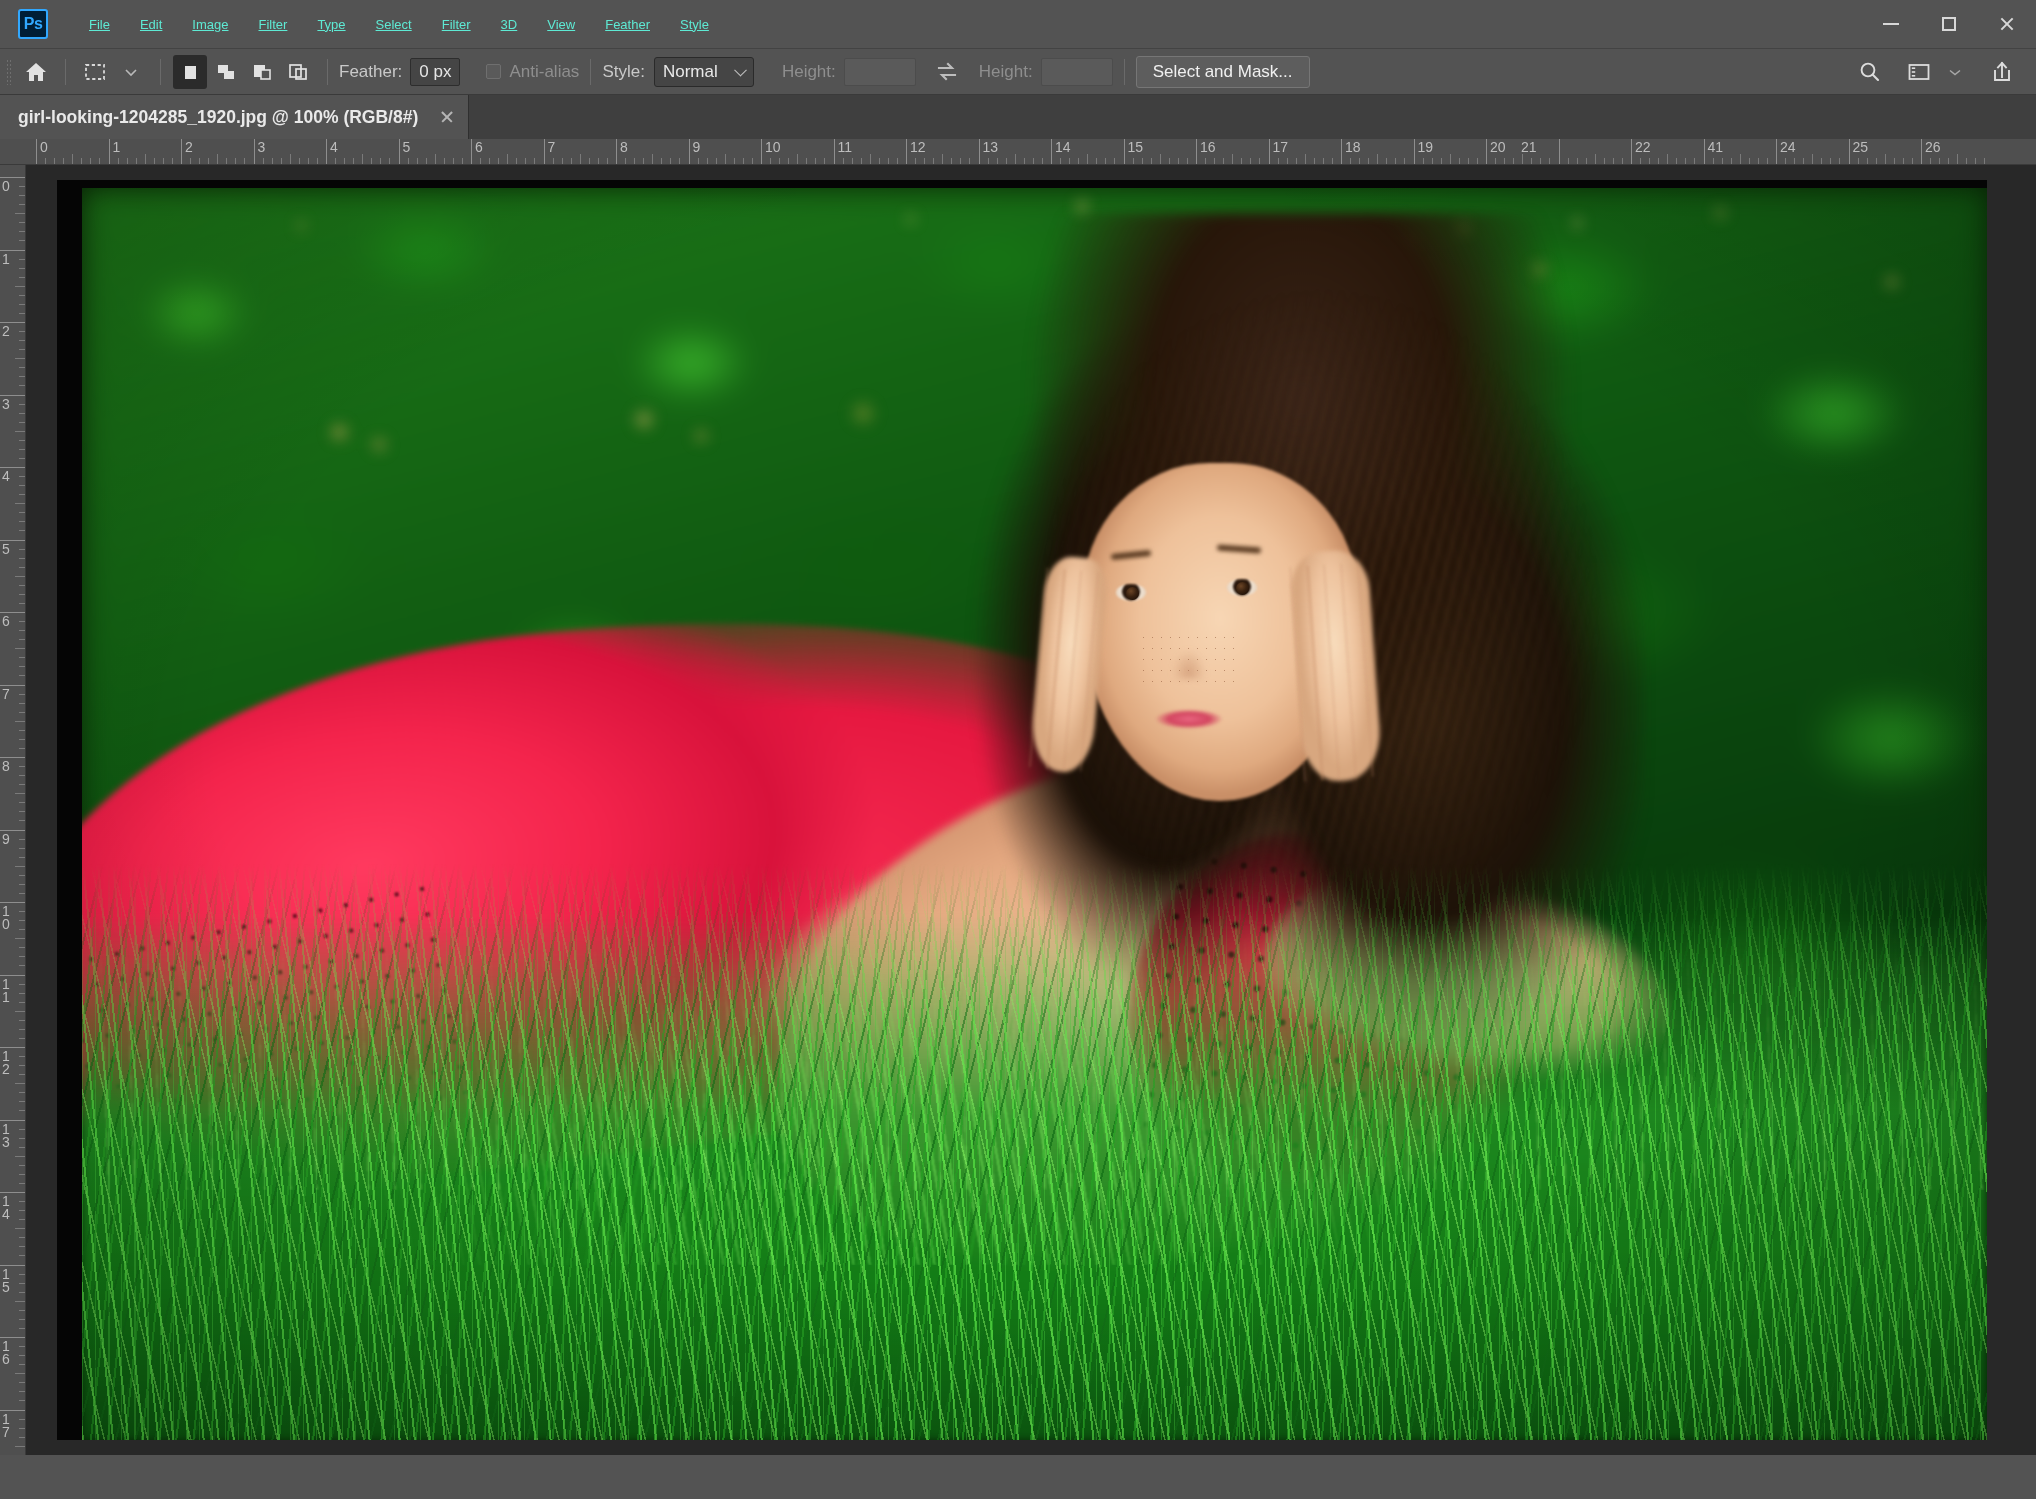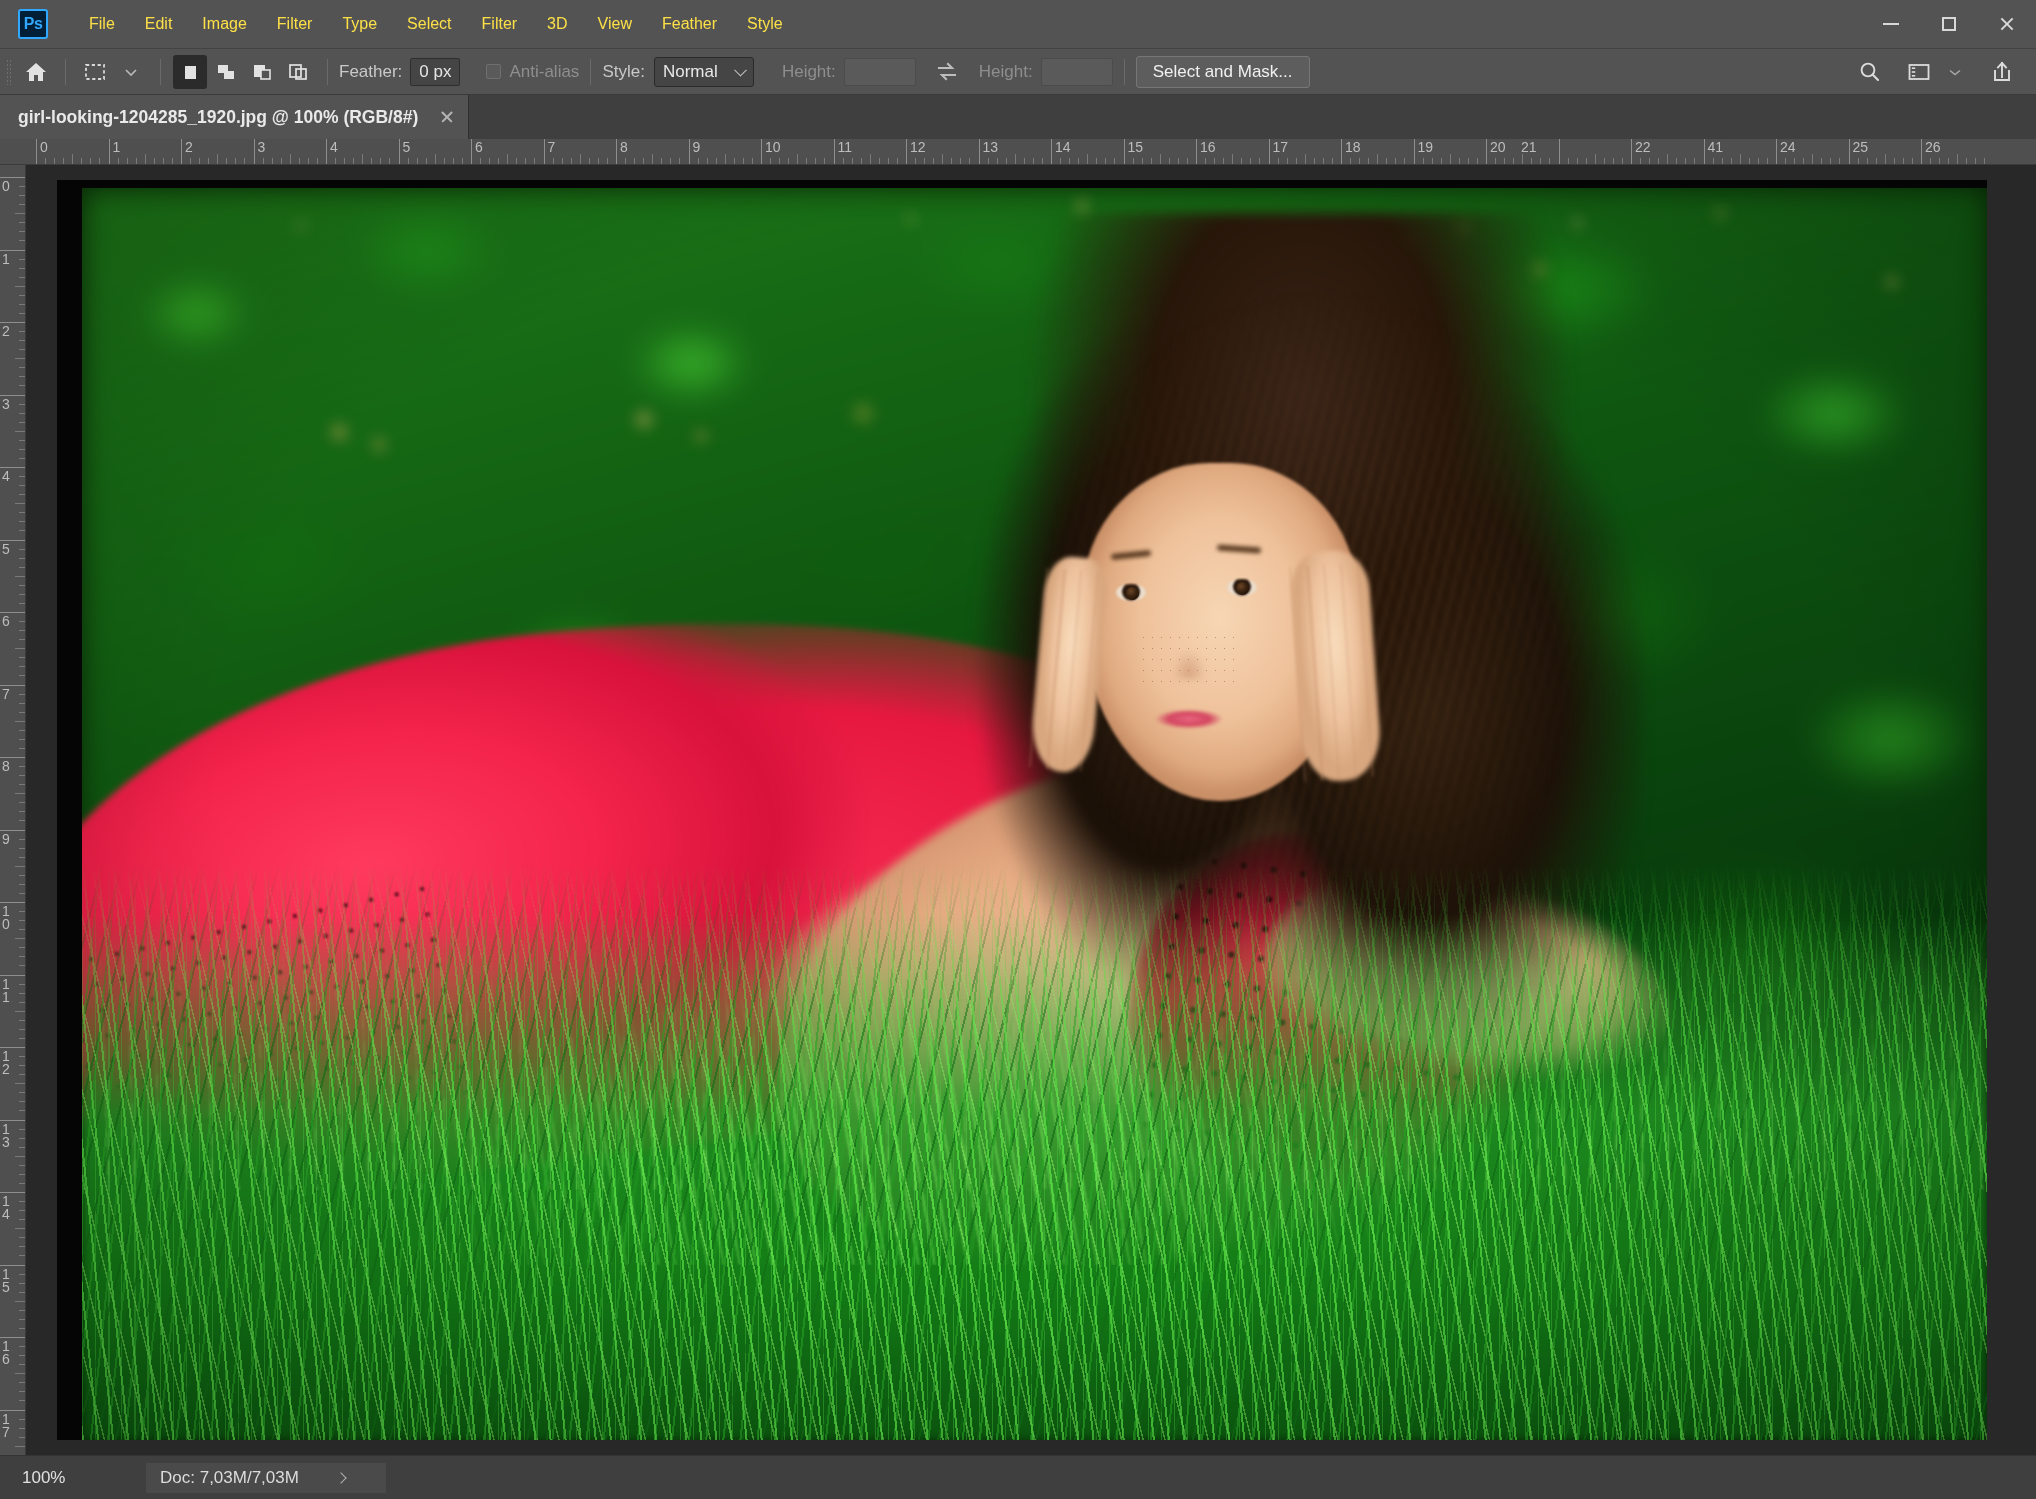--- a/index.html
+++ b/index.html
@@ -19,22 +19,23 @@
   }
   .ps-logo {
     width: 30px; height: 30px; margin-left: 18px;
     background: #001e36; border: 2px solid #31a8ff; border-radius: 3px;
     color: #31a8ff; font-size: 16px; font-weight: bold;
     display: flex; align-items: center; justify-content: center;
     font-family: "Liberation Sans", sans-serif; letter-spacing: -0.5px;
   }
   .menubar { display: flex; align-items: center; margin-left: 26px; height: 48px; }
   .menu-item {
-    color: #fde047; font-size: 16px; padding: 4px 15px; cursor: default;
+    color: #5eead4; font-size: 13px; padding: 4px 15px; cursor: default;
     white-space: nowrap;
+    text-decoration: underline;
   }
   .winctrls { position: absolute; right: 0; top: 0; height: 48px; display: flex; }
   .winbtn {
     width: 58px; height: 48px; display: flex; align-items: center; justify-content: center;
   }
   .ico-min { width: 16px; height: 2px; background: #d8d8d8; }
   .ico-max { width: 14px; height: 14px; border: 2px solid #d8d8d8; }
   .ico-close { position: relative; width: 16px; height: 16px; }
   .ico-close::before, .ico-close::after {
     content:''; position: absolute; left: 0; top: 7px; width: 16px; height: 2px;
@@ -977,23 +978,14 @@
         <div class="fingers-r"></div>
         <div class="grass-base"></div>
         <div class="grass-mid"></div>
         <div class="grass-blades"></div>
         <div class="grass-tips"></div>
         <div class="vignette"></div>
       </div>
     </div>
   </div>
 
-  <div class="statusbar">
-    <div class="zoomfield">
-      <span>100%</span>
-    </div>
-    <div class="docinfo">
-      <div class="txt">Doc: 7,03M/7,03M</div>
-      <div class="arrow-right"></div>
-    </div>
-  </div>
 
 </div>
 
 </body></html>

